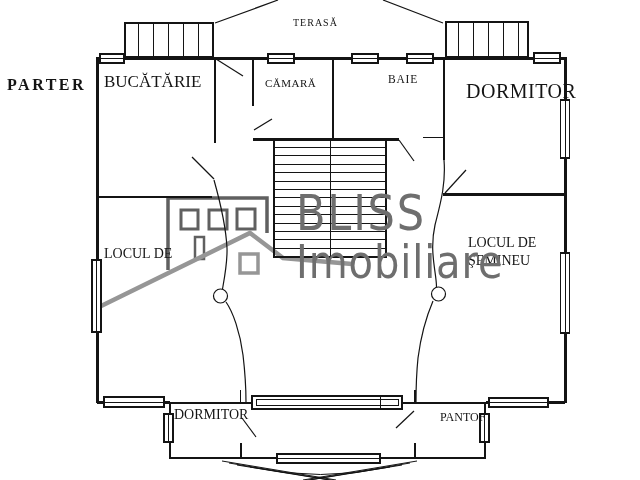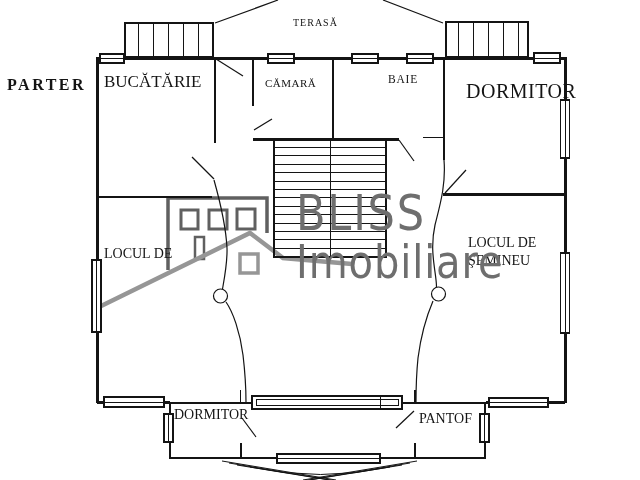--- a/index.html
+++ b/index.html
@@ -12,21 +12,21 @@
   .lbl{position:absolute;color:var(--color-plan-line,#111);white-space:nowrap;line-height:1.12}
   .lbl-parter{left:7px;top:76px;font-size:16px;font-weight:bold;letter-spacing:2.5px}
   .lbl-terasa{left:293px;top:17px;font-size:10px;letter-spacing:1px}
   .lbl-bucatarie{left:104px;top:72px;font-size:17px}
   .lbl-camara{left:265px;top:77px;font-size:11px;letter-spacing:.5px}
   .lbl-baie{left:388px;top:73px;font-size:11.5px;letter-spacing:.8px}
   .lbl-dormitor{left:466px;top:80px;font-size:20px;letter-spacing:.5px}
   .lbl-dining{left:104px;top:245px;font-size:14px;line-height:17.5px}
   .lbl-fireplace{left:468px;top:234px;font-size:14px;line-height:18px}
   .lbl-dresing{left:174px;top:407px;font-size:14px}
-  .lbl-pantofar{left:419px;top:411px;font-size:14px}
+  .lbl-pantofar{left:440px;top:411px;font-size:12px}
   .wm-text{position:absolute;font-family:"DejaVu Sans",sans-serif;
     color:var(--color-watermark-text-gray,#6e6e6e);transform-origin:left top;line-height:1}
   .wm-bliss{left:296px;top:189px;font-size:49px;letter-spacing:2px;transform:scaleX(.88)}
   .wm-imobiliare{left:296px;top:239px;font-size:46px;letter-spacing:1px;transform:scaleX(.87)}
   
   .wt{stroke:var(--color-plan-line,#111);stroke-width:3;fill:none}
   .w2{stroke:var(--color-plan-line,#111);stroke-width:2;fill:none}
   .tn{stroke:var(--color-plan-line,#111);stroke-width:1.2;fill:none}
   .win{fill:#fff;stroke:var(--color-plan-line,#111);stroke-width:1.2}
   .wline{stroke:var(--color-plan-line,#111);stroke-width:1;fill:none}

